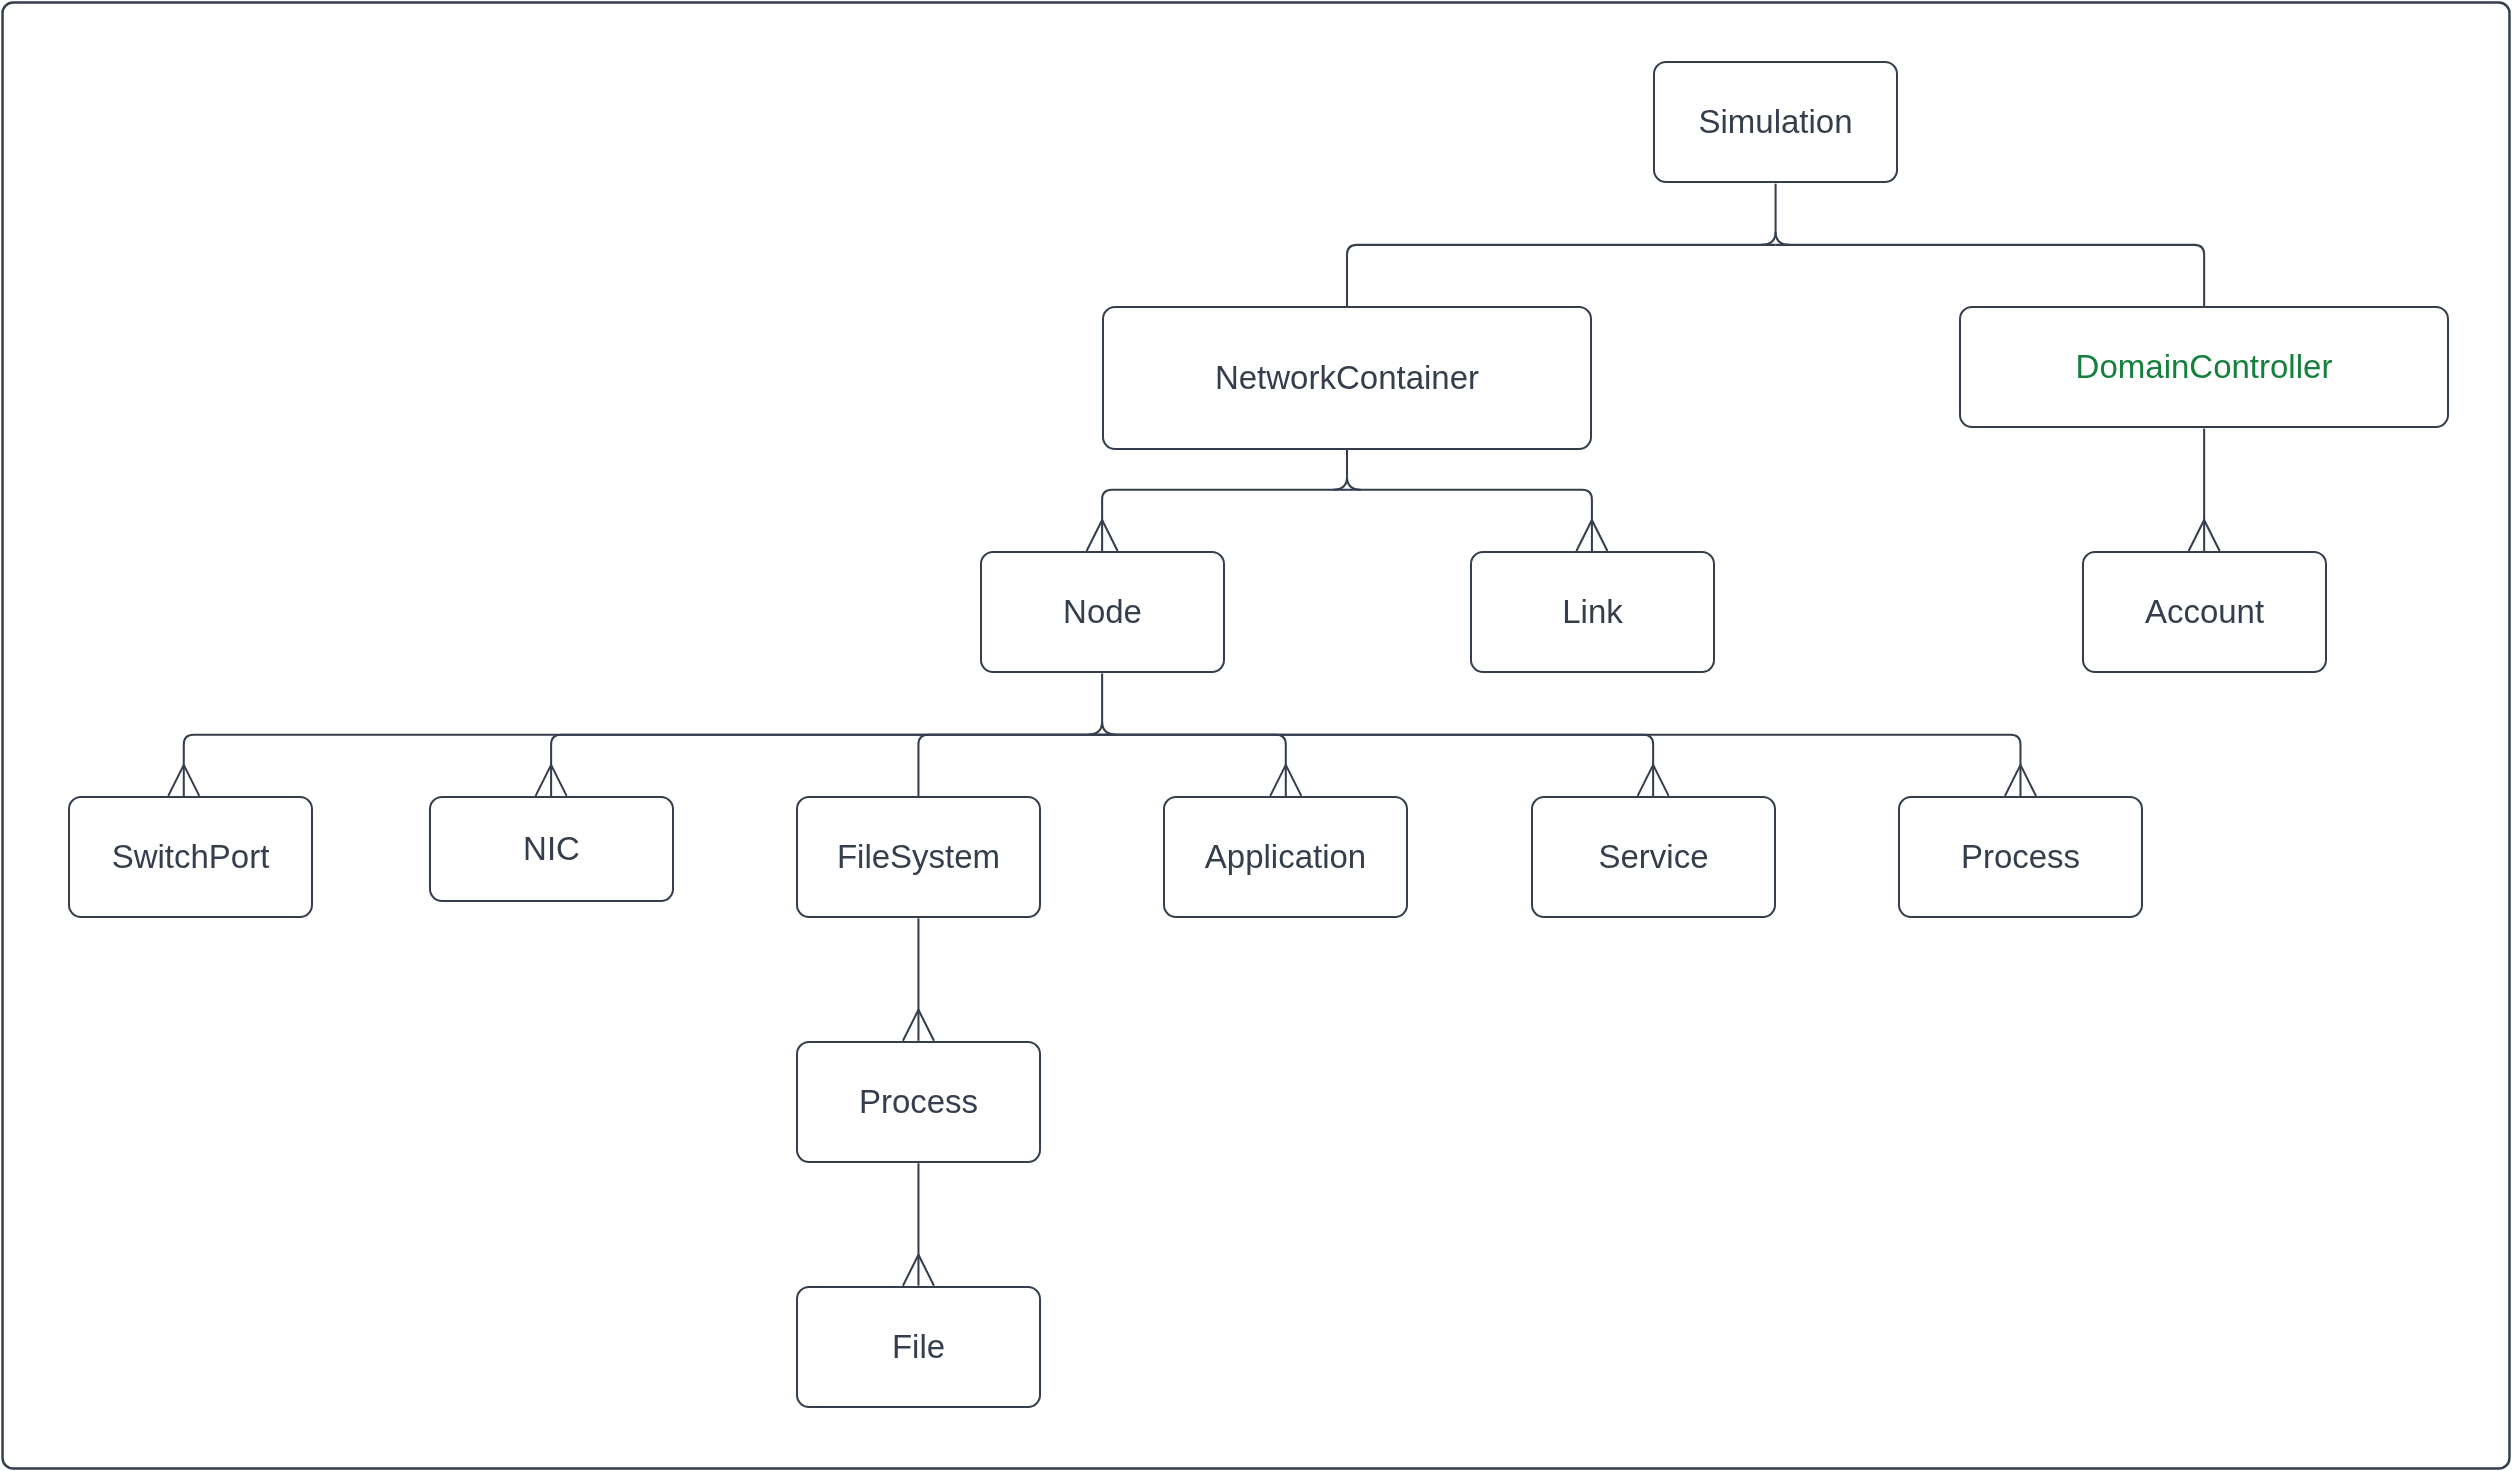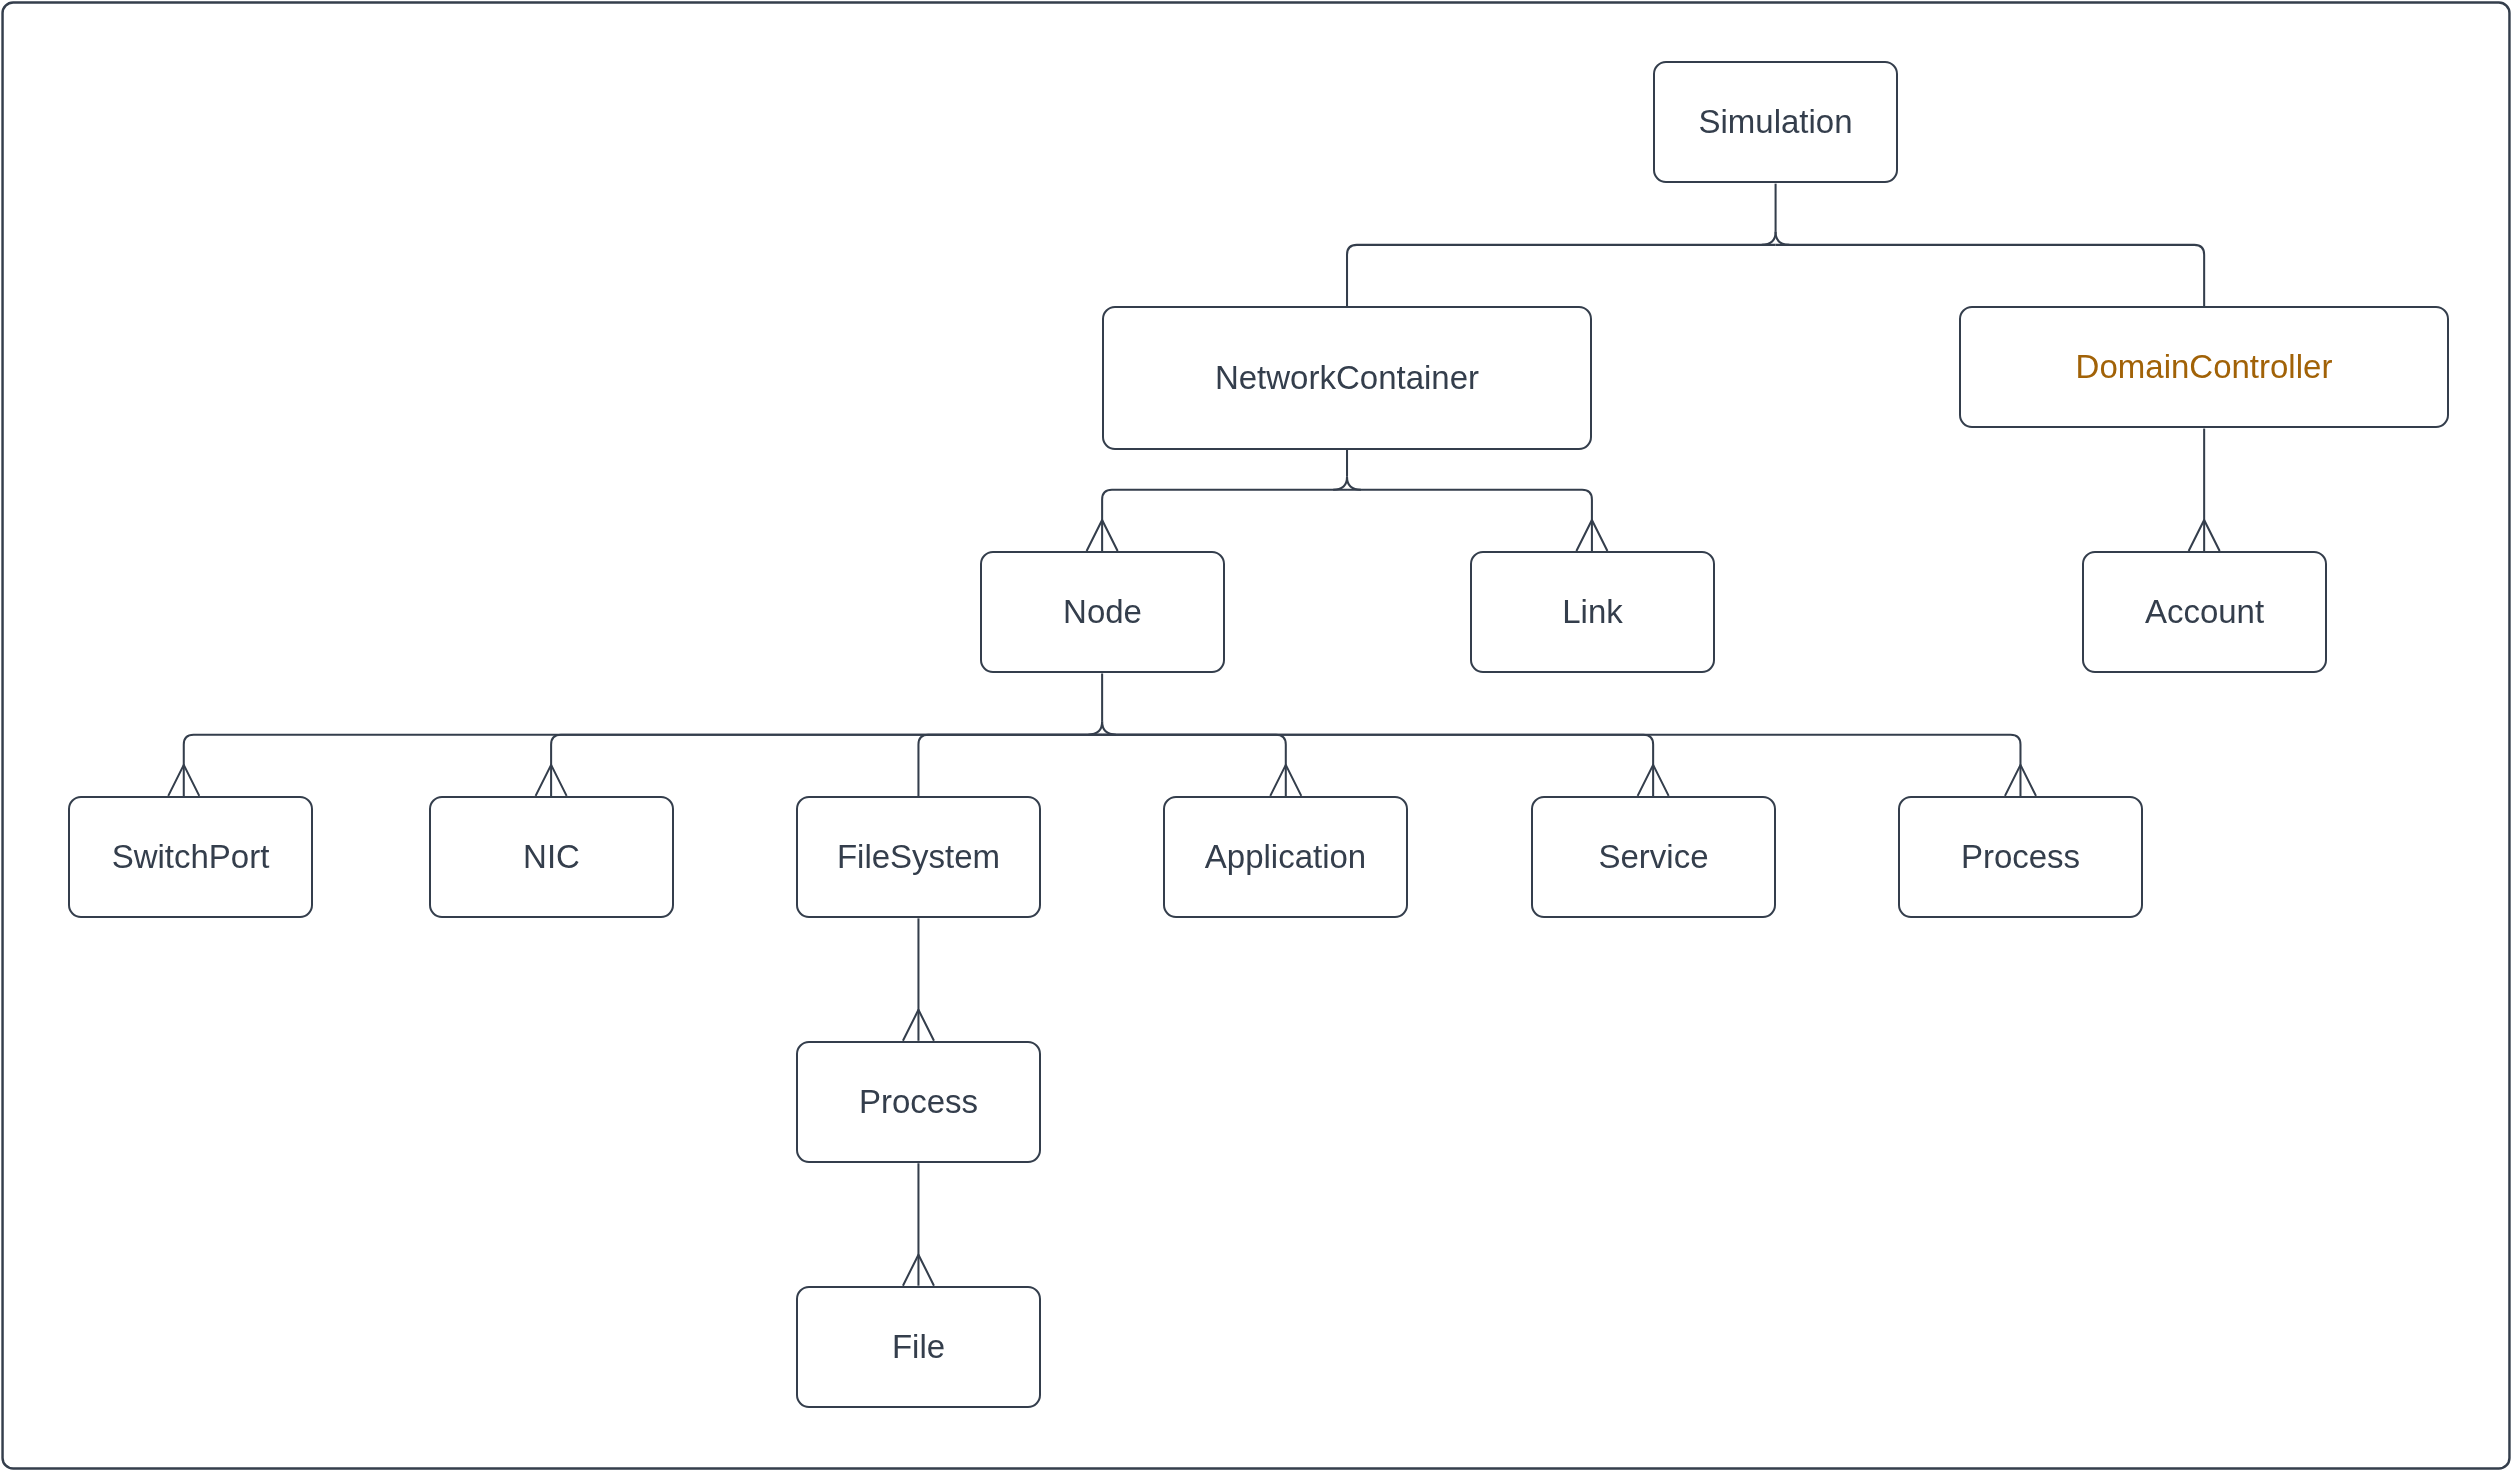--- a/index.html
+++ b/index.html
@@ -76,36 +76,36 @@
       <path d="M 1125 1425 L 1125 1575" fill="none" stroke="#343e4c" stroke-width="2.5" stroke-linejoin="round"></path>
       <path d="M 1106 1575 L 1125 1537 L 1144 1575" fill="none" stroke="#343e4c" stroke-width="2.5" stroke-linejoin="round"></path>
     </svg>
   <div id="nodes-layer">
       <div class="node" style="left: 1653px; top: 61px; width: 245px; height: 122px; border-color: rgb(52, 62, 76); color: rgb(52, 62, 76);">
         <span class="node-label">Simulation</span>
       </div>
       <div class="node" style="left: 1102px; top: 306px; width: 490px; height: 144px; border-color: rgb(52, 62, 76); color: rgb(52, 62, 76);">
         <span class="node-label">NetworkContainer</span>
       </div>
-      <div class="node" style="left: 1959px; top: 306px; width: 490px; height: 122px; border-color: rgb(52, 62, 76); color: #a16207;">
+      <div class="node" style="left: 1959px; top: 306px; width: 490px; height: 122px; border-color: rgb(52, 62, 76); color: #15803d;">
         <span class="node-label">DomainController</span>
       </div>
       <div class="node" style="left: 980px; top: 551px; width: 245px; height: 122px; border-color: rgb(52, 62, 76); color: rgb(52, 62, 76);">
         <span class="node-label">Node</span>
       </div>
       <div class="node" style="left: 1470px; top: 551px; width: 245px; height: 122px; border-color: rgb(52, 62, 76); color: rgb(52, 62, 76);">
         <span class="node-label">Link</span>
       </div>
       <div class="node" style="left: 2082px; top: 551px; width: 245px; height: 122px; border-color: rgb(52, 62, 76); color: rgb(52, 62, 76);">
         <span class="node-label">Account</span>
       </div>
       <div class="node" style="left: 61px; top: 796px; width: 245px; height: 122px; border-color: rgb(52, 62, 76); color: rgb(52, 62, 76); margin-left: 7px;">
         <span class="node-label">SwitchPort</span>
       </div>
-      <div class="node" style="left: 429px; top: 796px; width: 245px; height: 122px; border-color: rgb(52, 62, 76); color: rgb(52, 62, 76);">
+      <div class="node" style="left: 429px; top: 796px; width: 245px; height: 106px; border-color: rgb(52, 62, 76); color: rgb(52, 62, 76);">
         <span class="node-label">NIC</span>
       </div>
       <div class="node" style="left: 796px; top: 796px; width: 245px; height: 122px; border-color: rgb(52, 62, 76); color: rgb(52, 62, 76);">
         <span class="node-label">FileSystem</span>
       </div>
       <div class="node" style="left: 1163px; top: 796px; width: 245px; height: 122px; border-color: rgb(52, 62, 76); color: rgb(52, 62, 76);">
         <span class="node-label">Application</span>
       </div>
       <div class="node" style="left: 1531px; top: 796px; width: 245px; height: 122px; border-color: rgb(52, 62, 76); color: rgb(52, 62, 76);">
         <span class="node-label">Service</span>

